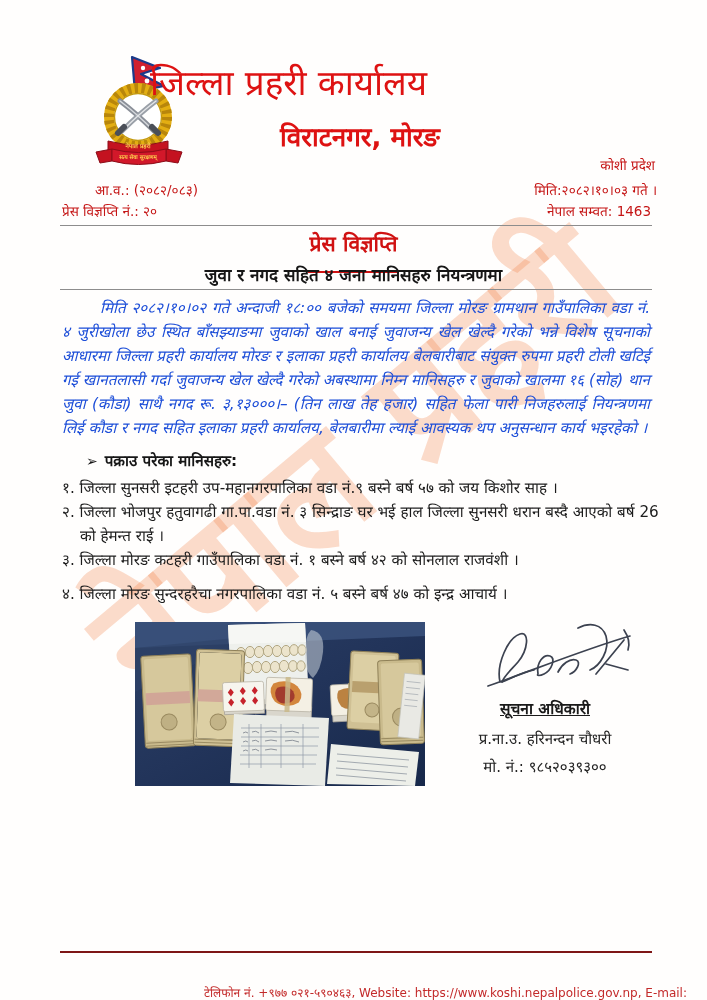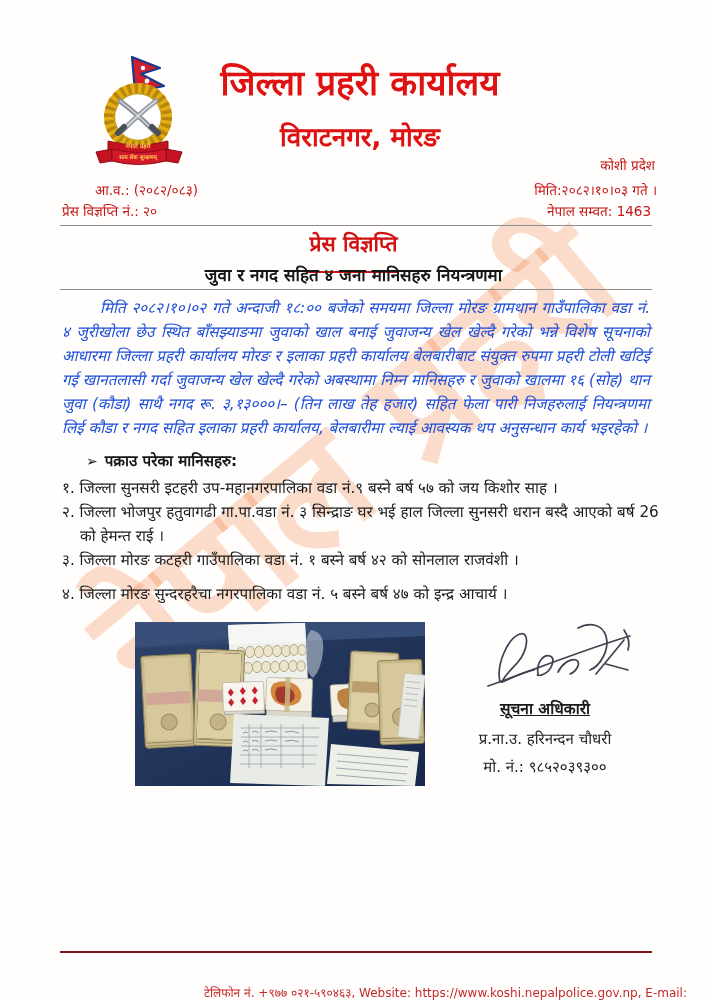--- a/index.html
+++ b/index.html
@@ -10,22 +10,22 @@
   }
   .abs{position:absolute;}
   .watermark{
     position:absolute;left:350px;top:455px;
     transform:translate(-50%,-50%) rotate(-40deg);
     font-size:150px;font-weight:700;white-space:nowrap;
     color:rgba(240,118,58,0.26);pointer-events:none;z-index:1;
   }
   .content{position:relative;z-index:2;}
   .office-name{
-    left:150px;top:64px;width:420px;text-align:center;
-    font-size:35px;font-weight:700;color:#de1212;line-height:1.1;
+    left:150px;top:64px;width:420px;
+    font-size:35px;font-weight:400;color:#de1212;line-height:1.1;
   }
   .office-loc{
     left:150px;top:118px;width:420px;text-align:center;
     font-size:26px;font-weight:700;color:#de1212;
   }
   .meta{font-size:13.5px;font-weight:400;color:#c51616;line-height:1.5;}
   .province{right:52px;top:155px;text-align:right;}
   .fy{left:95px;top:180px;}
   .date{right:50px;top:180px;text-align:right;margin-left:20px;}
   .pr-no{left:62px;top:201px;}

